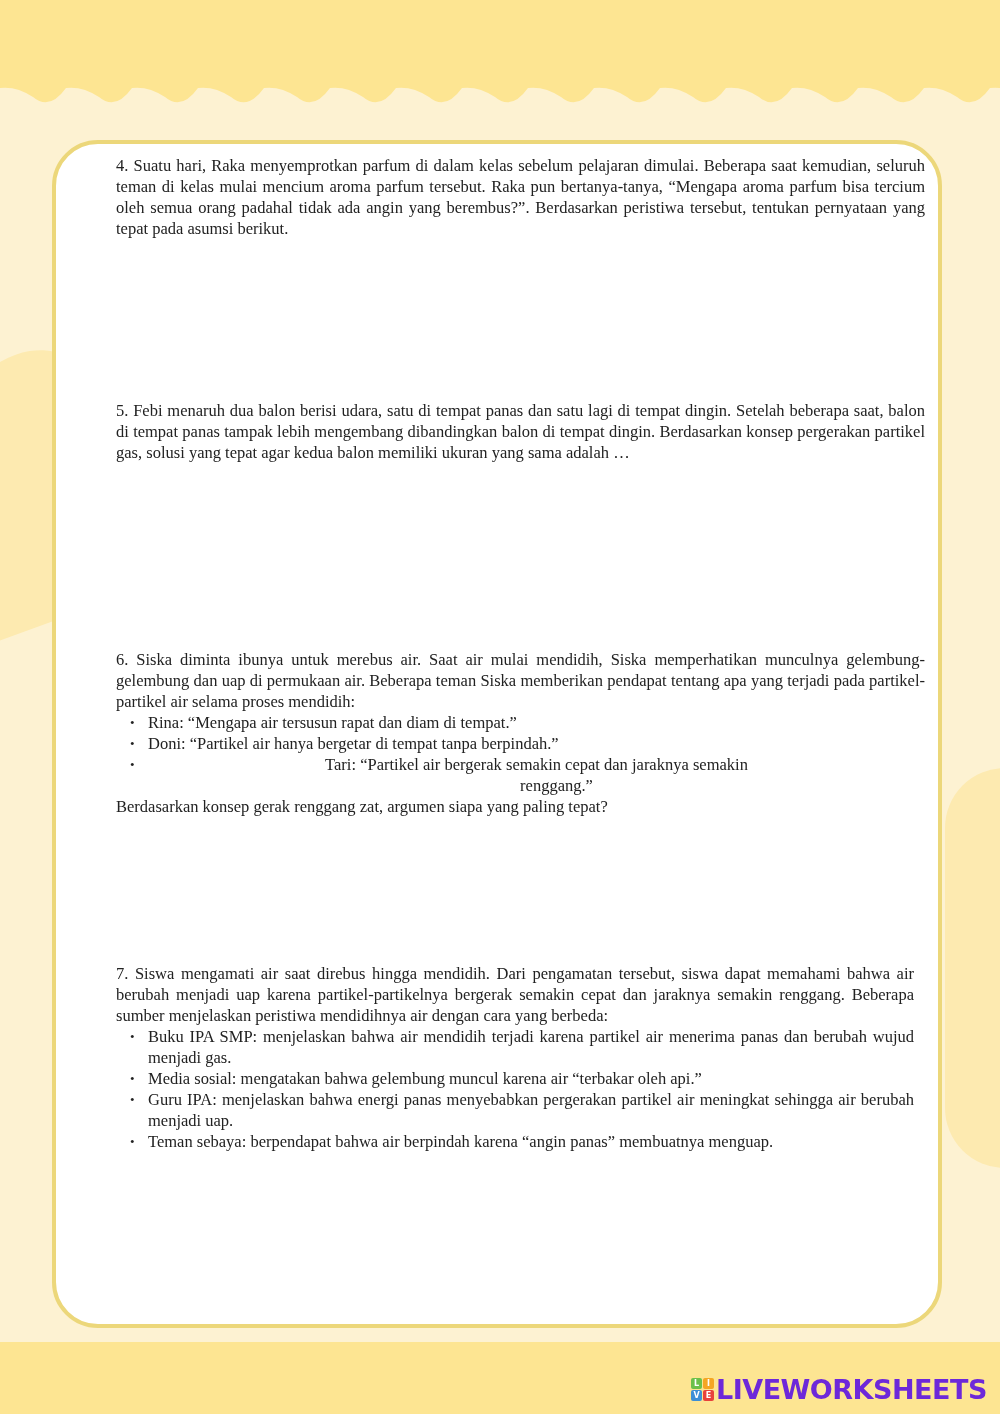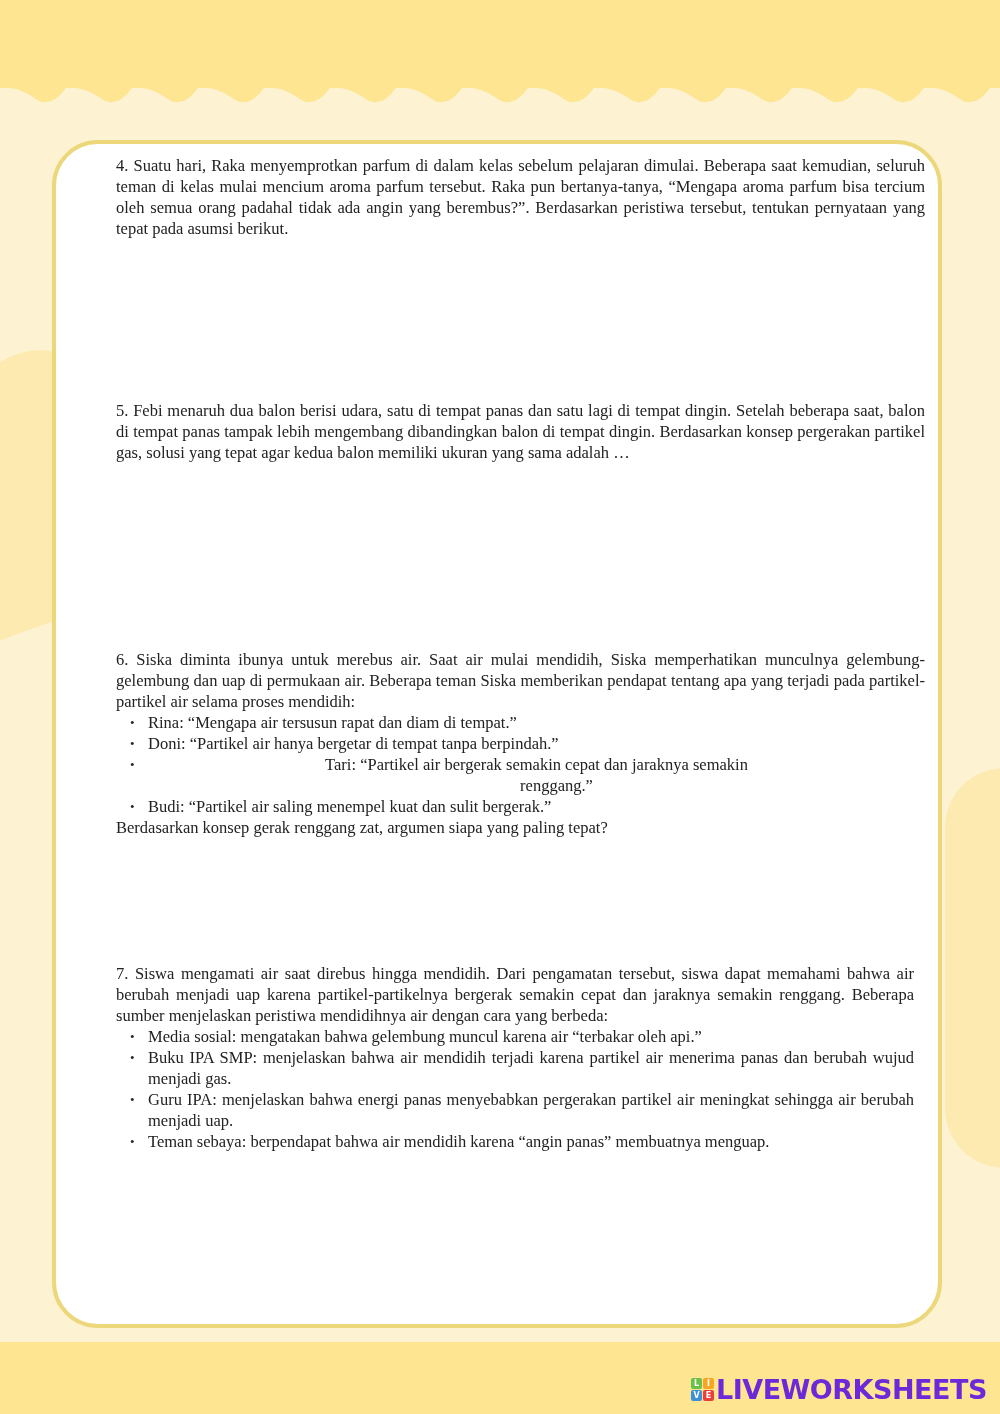--- a/index.html
+++ b/index.html
@@ -61,32 +61,31 @@
 <div class="q" id="q5">
   <p>5.  Febi menaruh dua balon berisi udara, satu di tempat panas dan satu lagi di tempat dingin. Setelah beberapa saat, balon di tempat panas tampak lebih mengembang dibandingkan balon di tempat dingin. Berdasarkan konsep pergerakan partikel gas, solusi yang tepat agar kedua balon memiliki ukuran yang sama adalah …</p>
 </div>
 
 <div class="q" id="q6">
   <p>6. Siska diminta ibunya untuk merebus air. Saat air mulai mendidih, Siska memperhatikan munculnya gelembung-gelembung dan uap di permukaan air. Beberapa teman Siska memberikan pendapat tentang apa yang terjadi pada partikel-partikel air selama proses mendidih:</p>
   <ul>
     <li><span>Rina: “Mengapa air tersusun rapat dan diam di tempat.”</span></li>
     <li><span>Doni: “Partikel air hanya bergetar di tempat tanpa berpindah.”</span></li>
     <li style="text-align:center"><span>Tari: “Partikel air bergerak semakin cepat dan jaraknya semakin</span><span class="cont">renggang.”</span></li>
-    <li><span>Budi: “Partikel air saling menempel kuat dan sulit bergerak.”</span></li>
   </ul>
   <p>Berdasarkan konsep gerak renggang zat, argumen siapa yang paling tepat?</p>
 </div>
 
 <div class="q" id="q7">
   <p>7. Siswa mengamati air saat direbus hingga mendidih. Dari pengamatan tersebut, siswa dapat memahami bahwa air berubah menjadi uap karena partikel-partikelnya bergerak semakin cepat dan jaraknya semakin renggang. Beberapa sumber menjelaskan peristiwa mendidihnya air dengan cara yang berbeda:</p>
   <ul>
+    <li><span>Buku IPA SMP: menjelaskan bahwa air mendidih terjadi karena partikel air menerima panas dan berubah wujud menjadi gas.</span></li>
     <li><span>Media sosial: mengatakan bahwa gelembung muncul karena air “terbakar oleh api.”</span></li>
-    <li><span>Buku IPA SMP: menjelaskan bahwa air mendidih terjadi karena partikel air menerima panas dan berubah wujud menjadi gas.</span></li>
     <li><span>Guru IPA: menjelaskan bahwa energi panas menyebabkan pergerakan partikel air meningkat sehingga air berubah menjadi uap.</span></li>
-    <li><span>Teman sebaya: berpendapat bahwa air mendidih karena “angin panas” membuatnya menguap.</span></li>
+    <li><span>Teman sebaya: berpendapat bahwa air berpindah karena “angin panas” membuatnya menguap.</span></li>
   </ul>
 </div>
 
 <div class="logo">
   <div class="tiles">
     <span class="tile" style="background: rgb(108, 192, 74);">L</span>
     <span class="tile" style="background: rgb(245, 166, 35);">I</span>
     <span class="tile" style="background: rgb(61, 143, 214);">V</span>
     <span class="tile" style="background: rgb(232, 65, 60);">E</span>
   </div>

